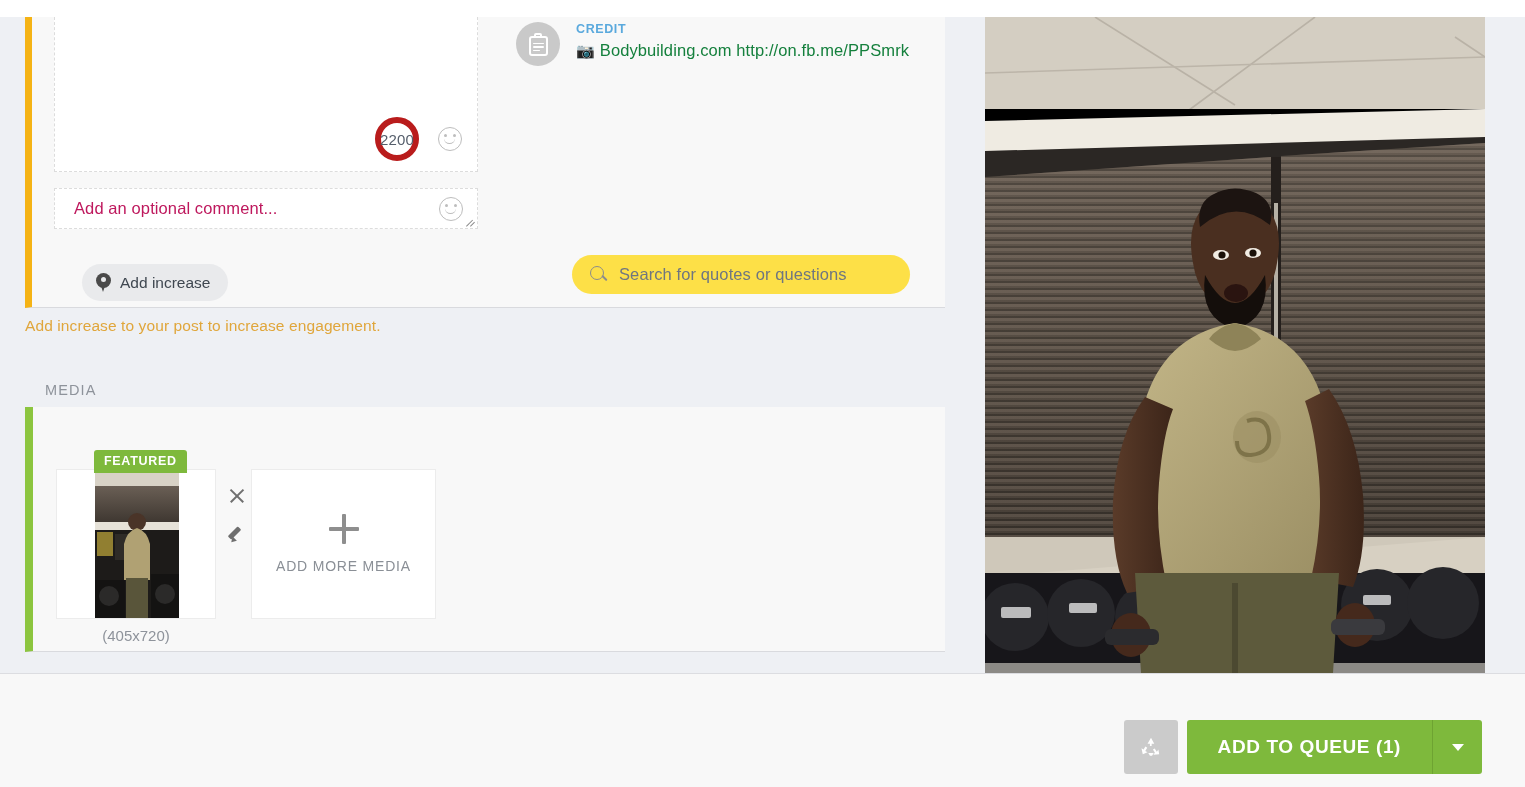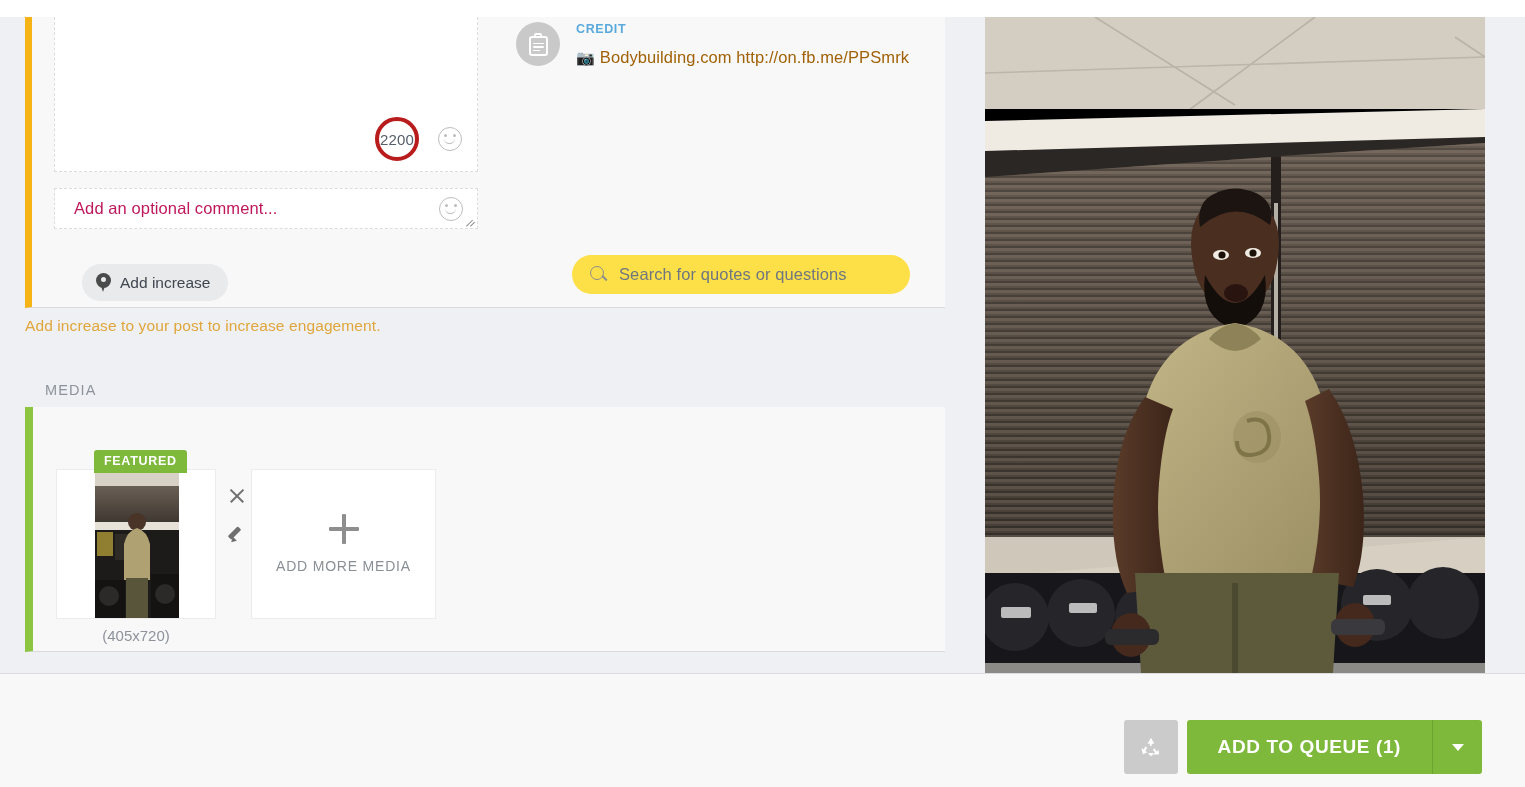--- a/index.html
+++ b/index.html
@@ -30,21 +30,21 @@
   .editor-box {
     position: absolute; left: 22px; top: 0px; width: 424px; height: 155px;
     background: #ffffff;
     border-left: 1px dashed #dcdcdc;
     border-right: 1px dashed #dcdcdc;
     border-bottom: 1px dashed #dcdcdc;
   }
   .char-counter {
     position: absolute; right: 58px; bottom: 10px;
     width: 44px; height: 44px; border-radius: 50%;
-    border: 4px solid #b91c1c; background: #fff;
+    border: 6px solid #b91c1c; background: #fff;
     display: flex; align-items: center; justify-content: center;
     font-size: 15px; color: #555e6b; letter-spacing: .2px;
   }
   .emoji-btn {
     width: 24px; height: 24px; border-radius: 50%;
     border: 1.6px solid #bdbdbd; position: relative; display: inline-block;
   }
   .emoji-btn::before, .emoji-btn::after {
     content: ""; position: absolute; width: 3px; height: 3px; border-radius: 50%;
     background: #bdbdbd; top: 6px;
@@ -119,23 +119,23 @@
     background: #c9c9c9; border: 2px solid #ffffff; border-radius: 2px;
   }
   .clipboard-line {
     position: absolute; left: 4px; height: 1.6px; background: #ffffff; border-radius: 1px;
   }
   .clipboard-line.l1 { top: 10px; width: 11px; }
   .clipboard-line.l2 { top: 13.5px; width: 11px; }
   .clipboard-line.l3 { top: 17px; width: 7px; }
   .credit-label {
     font-size: 12.5px; font-weight: bold; color: #5aa9dd;
-    letter-spacing: .6px; margin-bottom: 12px;
-  }
-  .credit-text { font-size: 16.5px; color: #a16207; letter-spacing: .1px; }
+    letter-spacing: .6px; margin-bottom: 5px;
+  }
+  .credit-text { font-size: 16.5px; color: #15803d; letter-spacing: .1px; }
   .credit-text .cam { font-size: 15px; margin-right: 5px; }
 
   
   .quote-search {
     position: absolute; left: 540px; top: 238px;
     width: 338px; height: 39px; background: #fde047; border-radius: 20px;
     display: flex; align-items: center; gap: 12px; padding-left: 18px;
   }
   .search-glass { width: 17px; height: 17px; position: relative; flex: none; }
   .search-glass::before {

